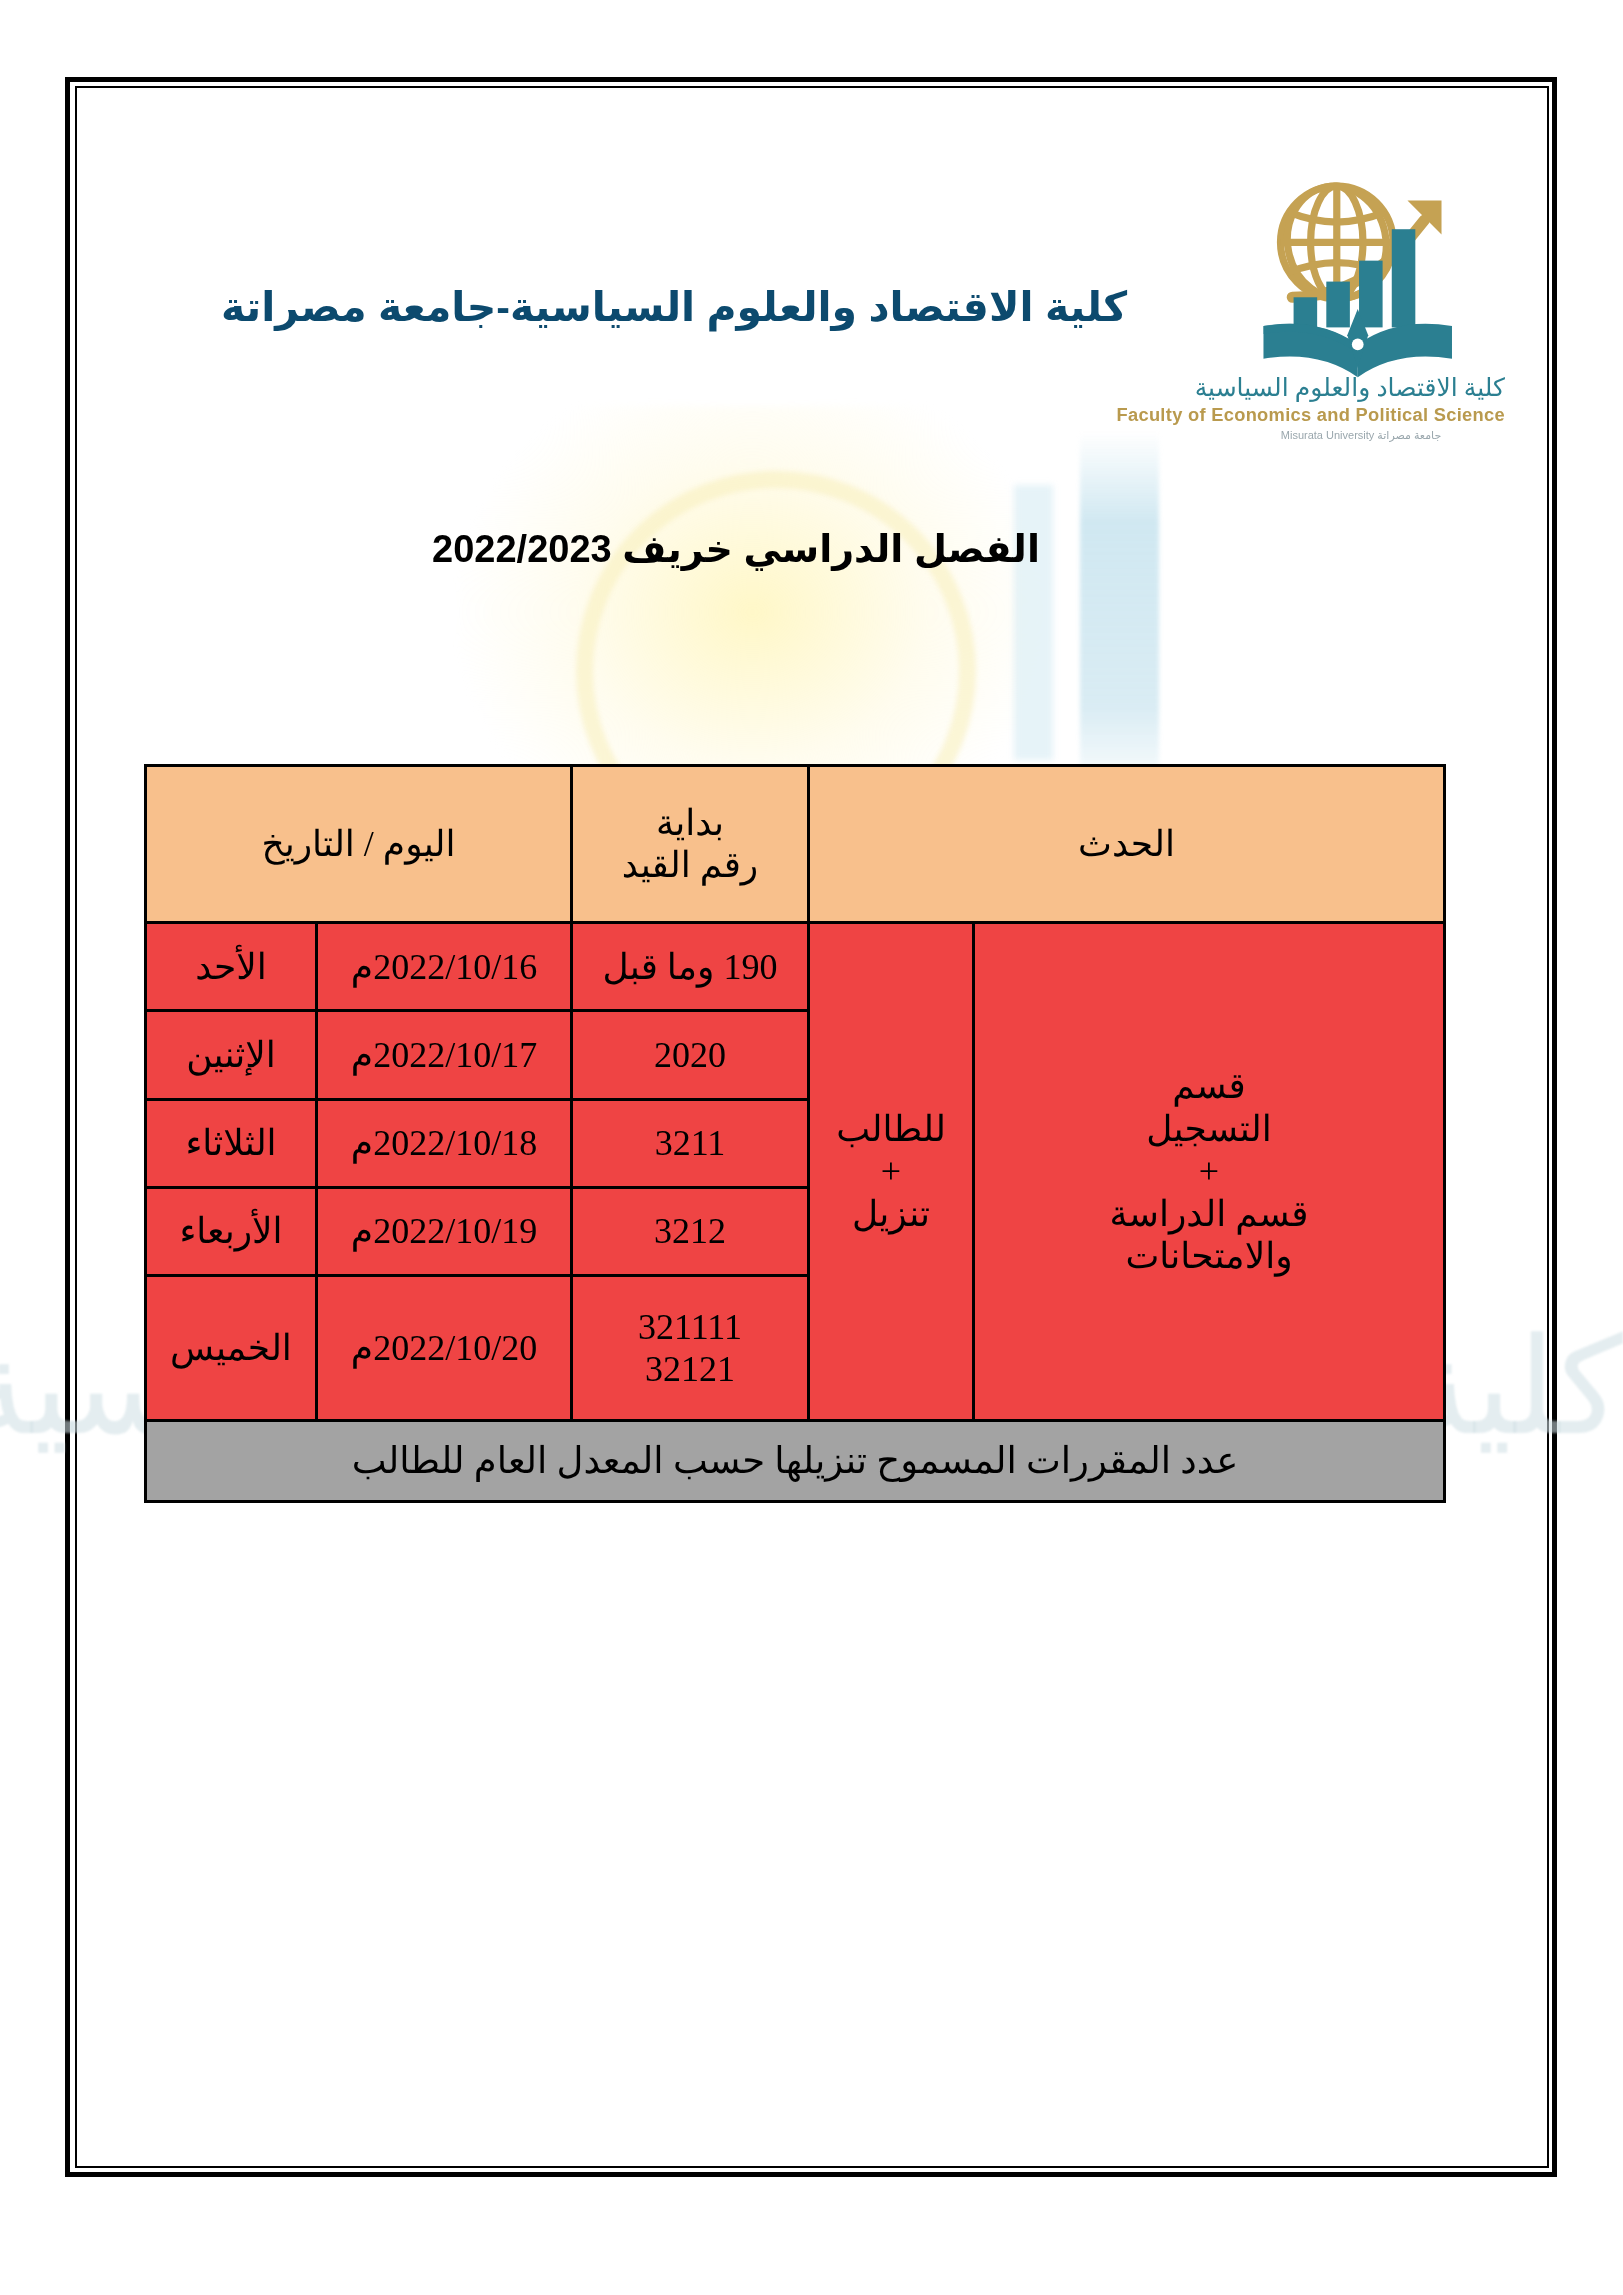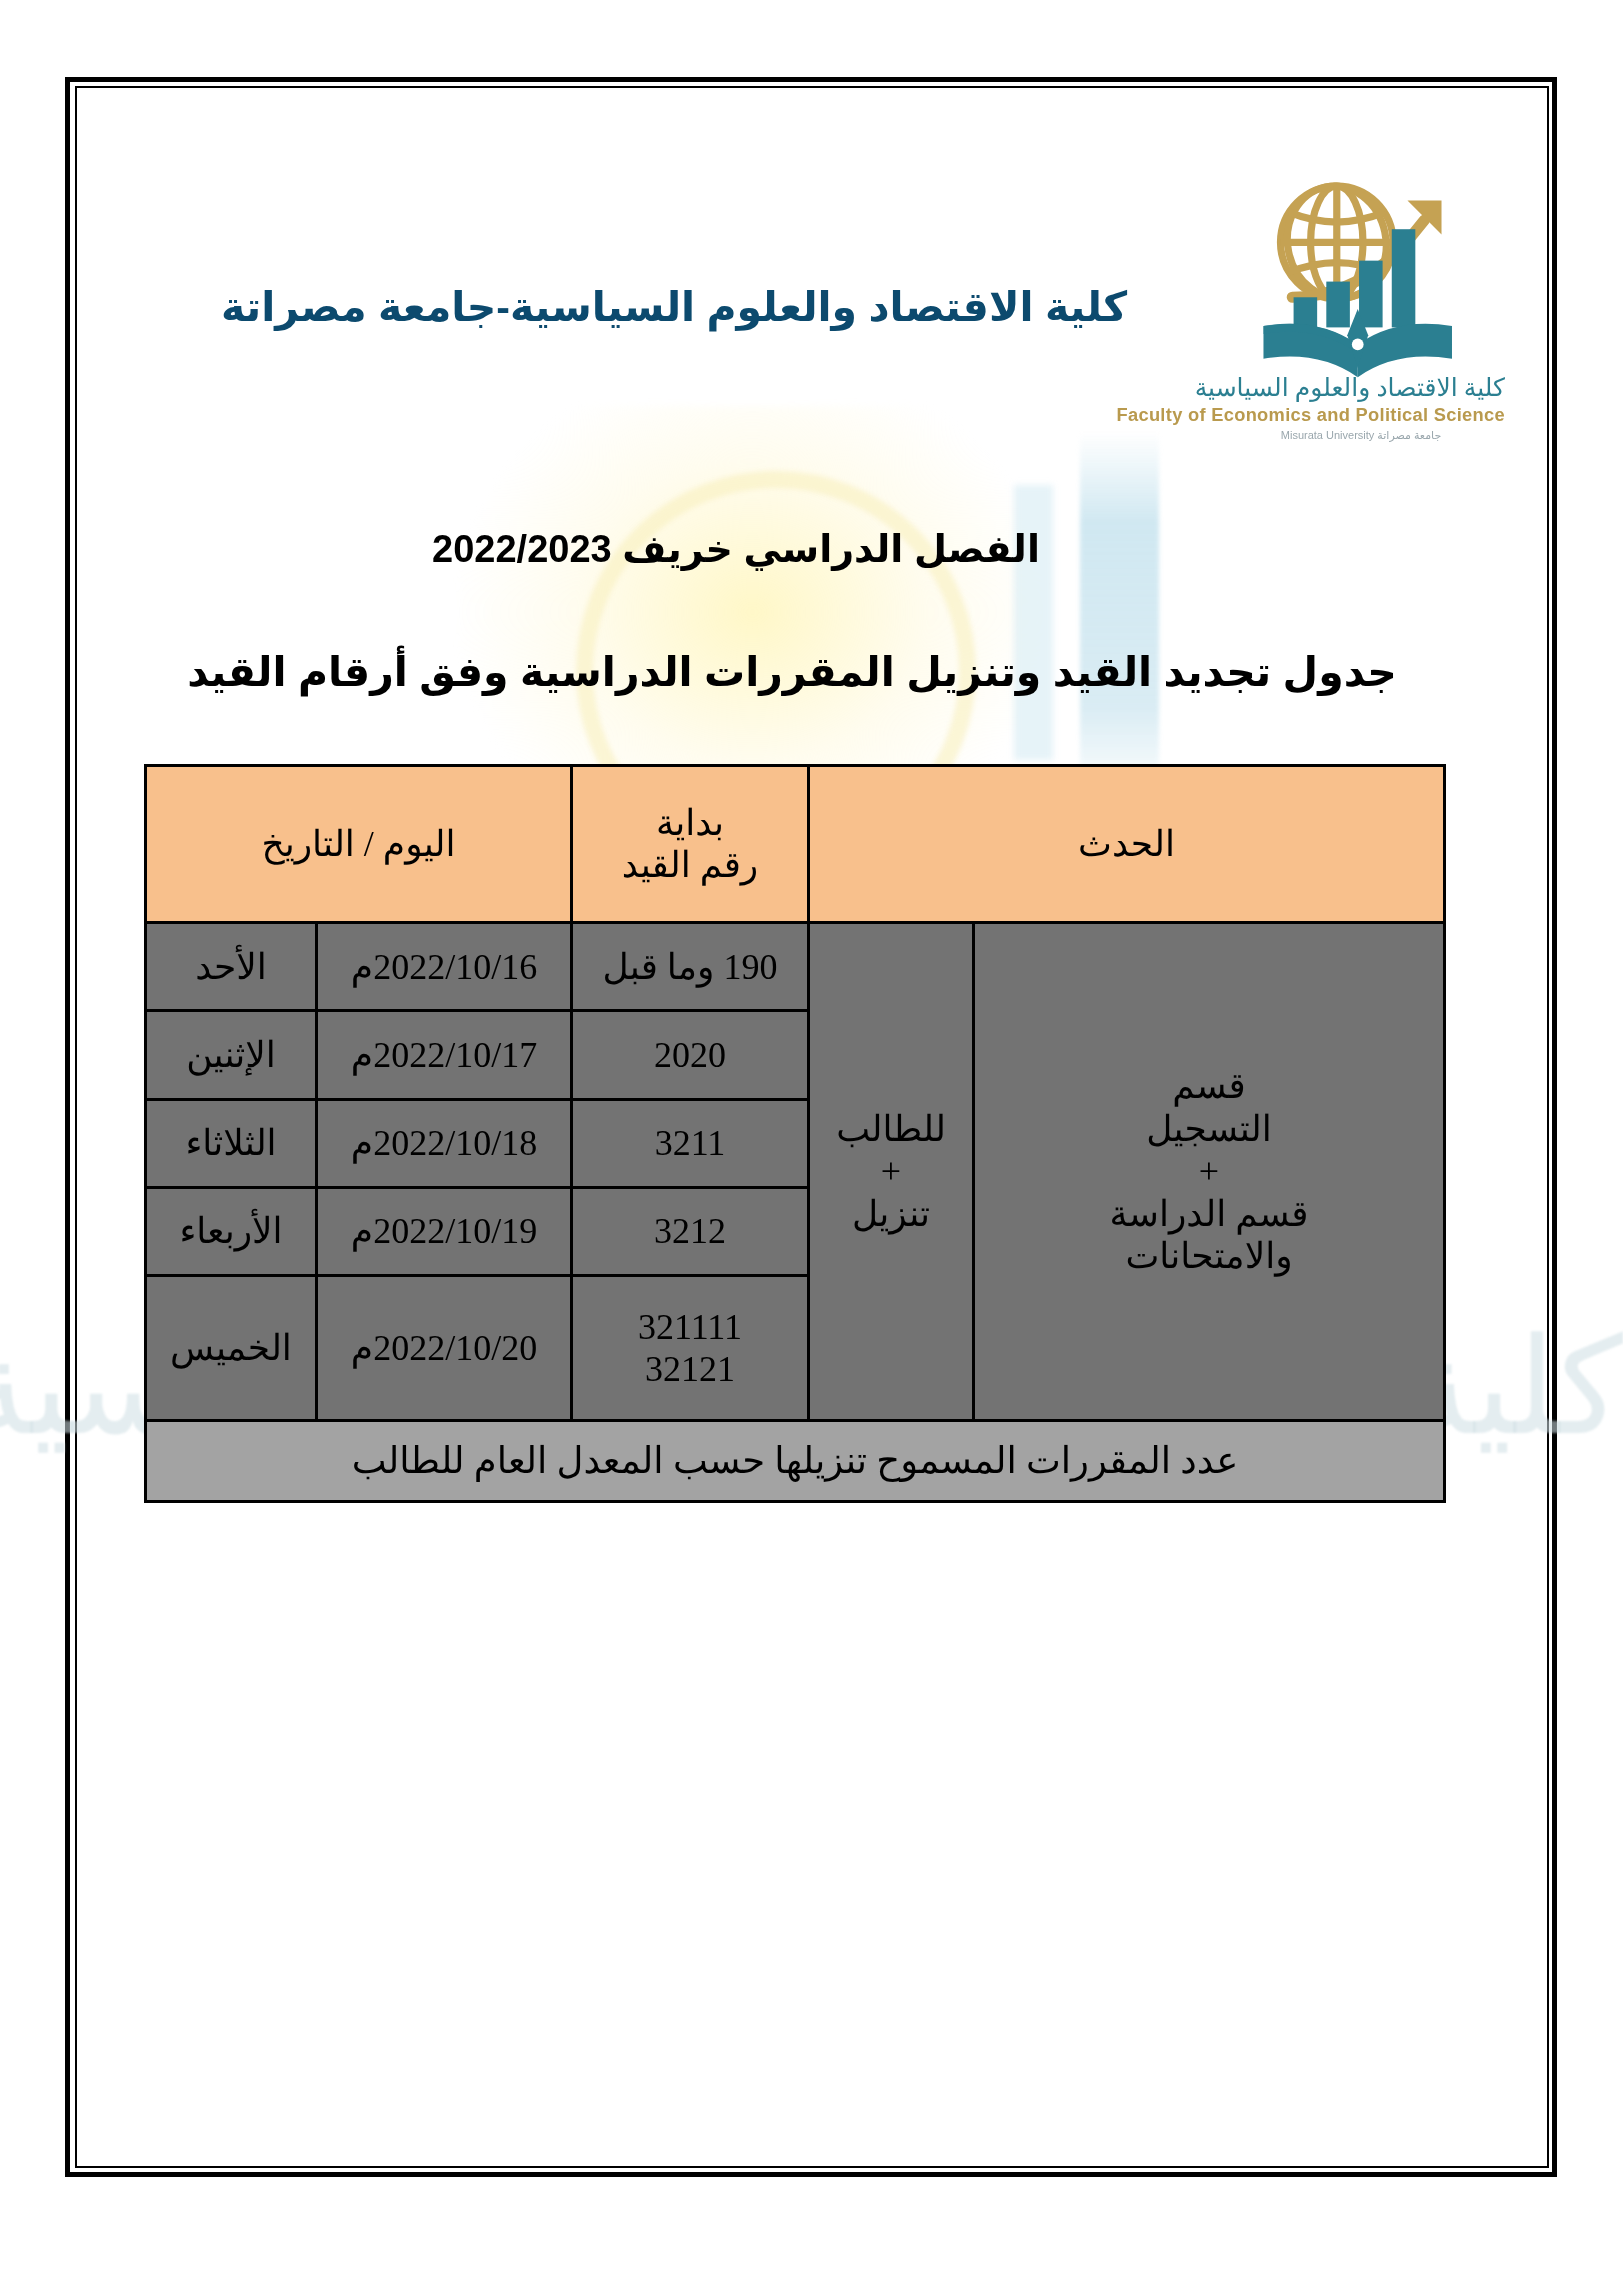--- a/index.html
+++ b/index.html
@@ -216,21 +216,21 @@
   }
   table.sched td, table.sched th {
     border: 3.3px solid #000;
     text-align: center;
     vertical-align: middle;
     font-family: "Liberation Serif", "DejaVu Serif", serif;
     font-size: 36px;
     color: #000;
     padding: 2.6px 3.9px;
     line-height: 1.18;
-    background: #737373;
+    background: #ef4444;
   }
   table.sched thead th {
     background: #f8c08c;
     font-weight: normal;
     height: 149px;
   }
   .c-day    { width: 171px; }
   .c-date   { width: 255px; }
   .c-reg    { width: 237px; }
   .c-action { width: 165px; }
@@ -307,21 +307,20 @@
       </svg>
       <div class="logo-ar">كلية الاقتصاد والعلوم السياسية</div>
       <div class="logo-en">Faculty of Economics and Political Science</div>
       <div class="logo-sub">جامعة مصراتة Misurata University</div>
     </div>
 
     <div class="heading-faculty">كلية الاقتصاد والعلوم السياسية-جامعة مصراتة</div>
 
     <div class="heading-semester">الفصل الدراسي خريف 2022/2023</div>
 
-    <div class="heading-table-title">جدول تجديد القيد وتنزيل المقررات الدراسية وفق أرقام القيد</div>
 
     <div class="sched-wrap">
       <table class="sched">
         <colgroup>
           <col class="c-event">
           <col class="c-action">
           <col class="c-reg">
           <col class="c-date">
           <col class="c-day">
         </colgroup>

